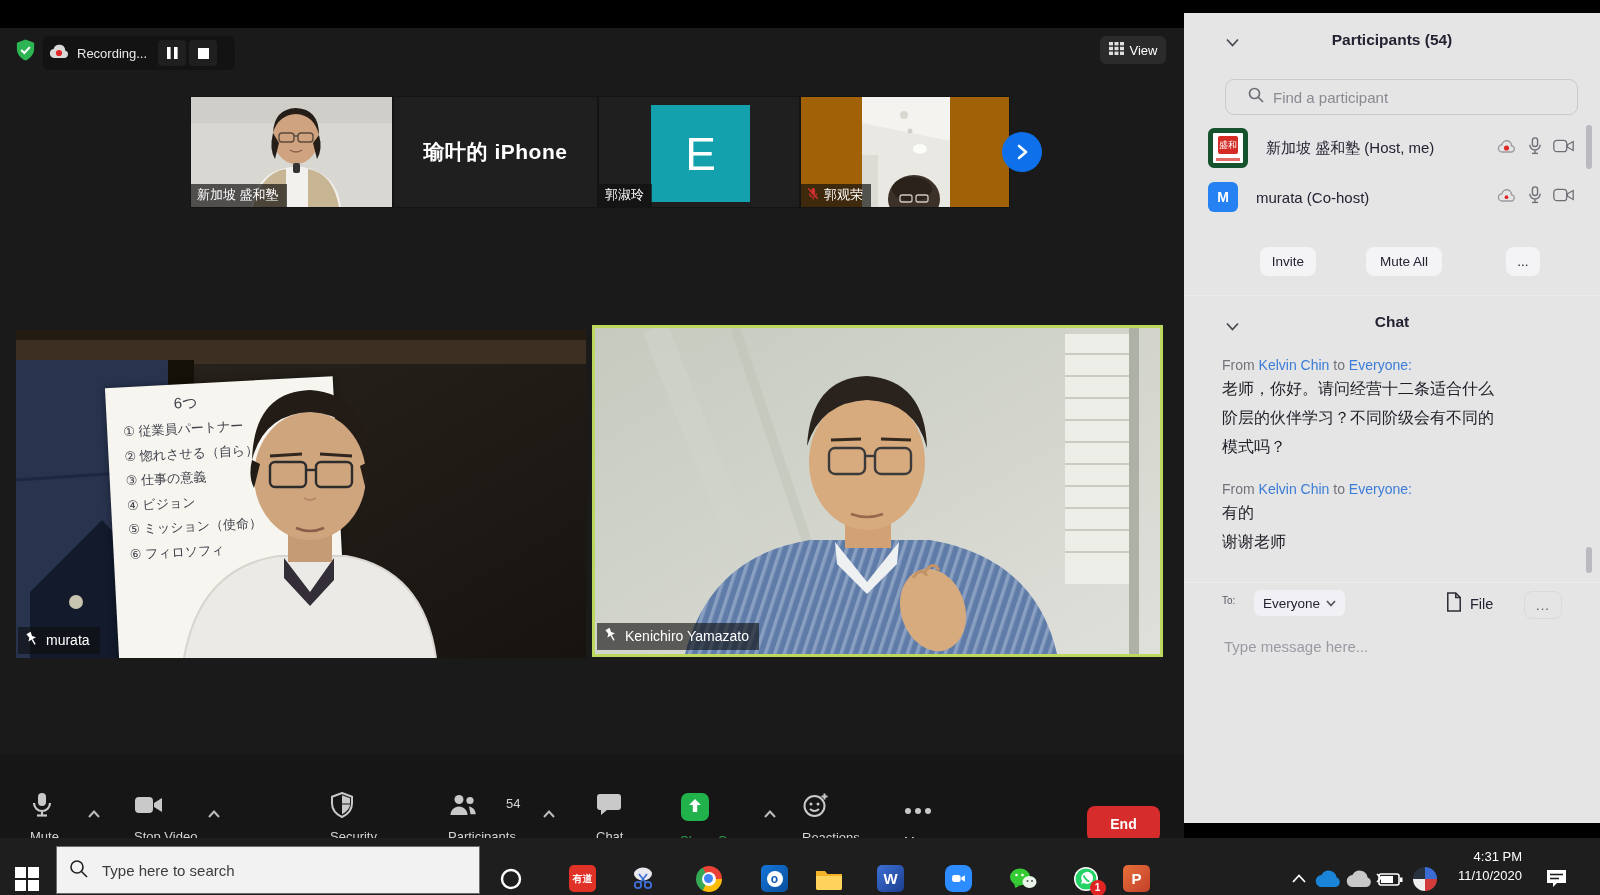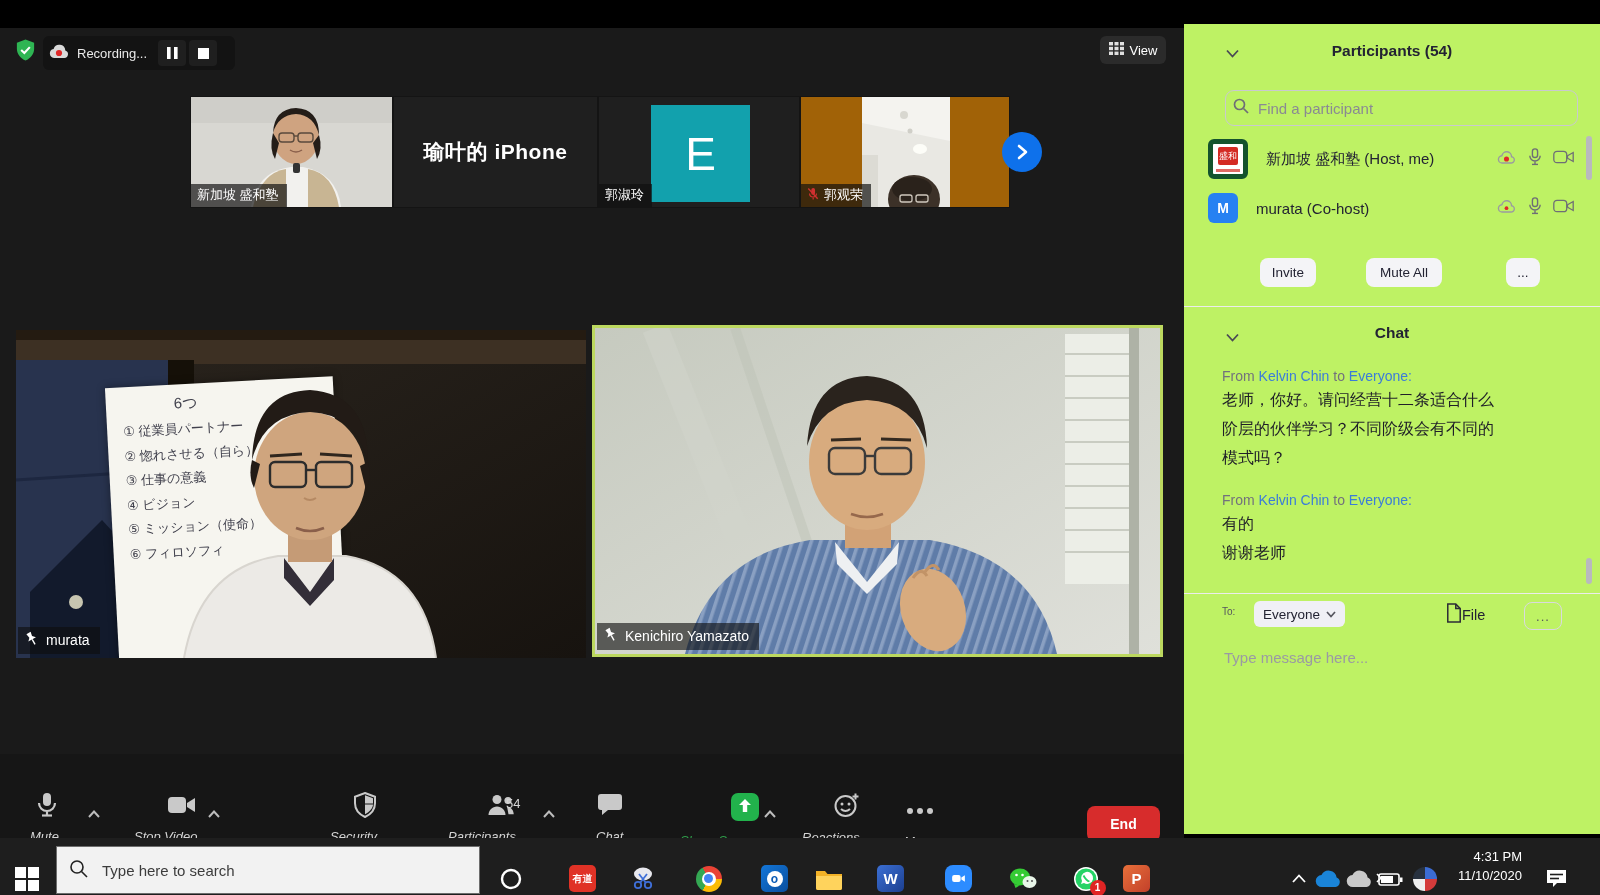--- a/index.html
+++ b/index.html
@@ -36,33 +36,33 @@
           border:3px solid #bcd85f;box-sizing:content-box;}
   .wb{position:absolute;left:96px;top:52px;width:228px;height:276px;background:#f6f5ef;
       transform:rotate(-3deg);box-shadow:0 0 8px rgba(0,0,0,.4);padding:8px 6px 0 16px;box-sizing:border-box;
       color:#41414d;overflow:hidden;}
   .wbtitle{font-size:15px;margin:2px 0 4px 52px;}
   .wbitem{font-size:13px;line-height:24.5px;white-space:nowrap;}
   .bigtag{position:absolute;left:2px;bottom:4px;background:rgba(15,15,15,.62);color:#fff;font-size:14px;
           padding:4px 10px 5px 8px;display:flex;align-items:center;gap:7px;white-space:nowrap;}
   
   .toolbar{left:0;top:726px;width:1184px;height:84px;background:#161616;}
-  .tbitem{position:absolute;top:38px;display:flex;flex-direction:column;align-items:flex-end;gap:7px;color:#c9c9c9;font-style:italic;}
+  .tbitem{position:absolute;top:38px;display:flex;flex-direction:column;align-items:flex-start;gap:7px;color:#c9c9c9;}
   .tblabel{font-size:13px;color:#d4d4d4;white-space:nowrap;}
   .tbcaret{position:absolute;top:50px;color:#bdbdbd;}
   .tbbadge{font-size:13px;color:#d4d4d4;position:absolute;}
   .sharelabel{color:#2f9e4a;}
   .endbtn{position:absolute;left:1087px;top:52px;width:73px;height:36px;background:#d72c2c;border-radius:8px;
           color:#fff;font-size:14px;font-weight:700;display:flex;align-items:center;justify-content:center;}
   
-  .panel{left:1184px;top:24px;width:416px;height:810px;background:#bef264;color:#232333;}
+  .panel{left:1184px;top:13px;width:416px;height:810px;background:#e5e5e5;color:#232333;}
   .phead{left:0;top:18px;width:416px;text-align:center;font-size:15.5px;font-weight:700;}
   .pchev{left:42px;top:20px;color:#4a4a55;}
   .searchbox{left:41px;top:66px;width:353px;height:36px;border:1.5px solid #c9c9cf;border-radius:9px;
-             display:flex;align-items:center;padding:0 7px;box-sizing:border-box;gap:7px;}
+             display:flex;align-items:center;padding:0 22px;box-sizing:border-box;gap:7px;}
   .searchbox input{border:none;outline:none;font-size:15px;color:#333;width:100%;background:transparent;
                    font-family:inherit;}
   .searchbox input::placeholder{color:#8a8a93;}
   .prow{left:24px;top:0;width:370px;height:34px;display:flex;align-items:center;}
   .pavatar{width:30px;height:30px;border-radius:6px;margin-right:18px;flex:none;position:relative;overflow:hidden;}
   .pname{font-size:15px;white-space:nowrap;flex:1;}
   .prowicons{display:flex;gap:11px;align-items:center;margin-right:4px;}
   .pbtn{position:absolute;height:29px;background:#f4f4f7;border-radius:8px;font-size:13.5px;color:#232333;
         display:flex;align-items:center;justify-content:center;}
   .pdiv{left:0;width:416px;height:1px;background:#ececec;}
@@ -560,21 +560,21 @@
 
     <div class="abs pdiv" style="top:569px"></div>
 
     <div class="abs" style="left:38px;top:582px;font-size:10px;color:#55555e">To:</div>
     <div class="abs pill" style="left:70px;top:577px">
       <span>Everyone</span>
       <svg width="10" height="7" viewBox="0 0 10 7">
           <polyline points="1,1 5,5.5 9,1" fill="none" stroke="#55555e" stroke-width="1.7"></polyline>
         </svg>
     </div>
-    <div class="abs" style="left:262px;top:579px;display:flex;align-items:center;">
+    <div class="abs" style="left:262px;top:579px;display:flex;align-items:center;gap:8px">
       <span>
         <svg width="16" height="20" viewBox="0 0 18 22" fill="none" stroke="#2d2d36" stroke-width="1.7">
             <path d="M2 1h9l5 5v15H2z"></path>
             <path d="M11 1v5h5"></path>
           </svg>
       </span>
       <span style="font-size:14.5px;color:#232333">File</span>
     </div>
     <div class="abs dotsbtn" style="left:340px;top:578px">
       <span>...</span>

